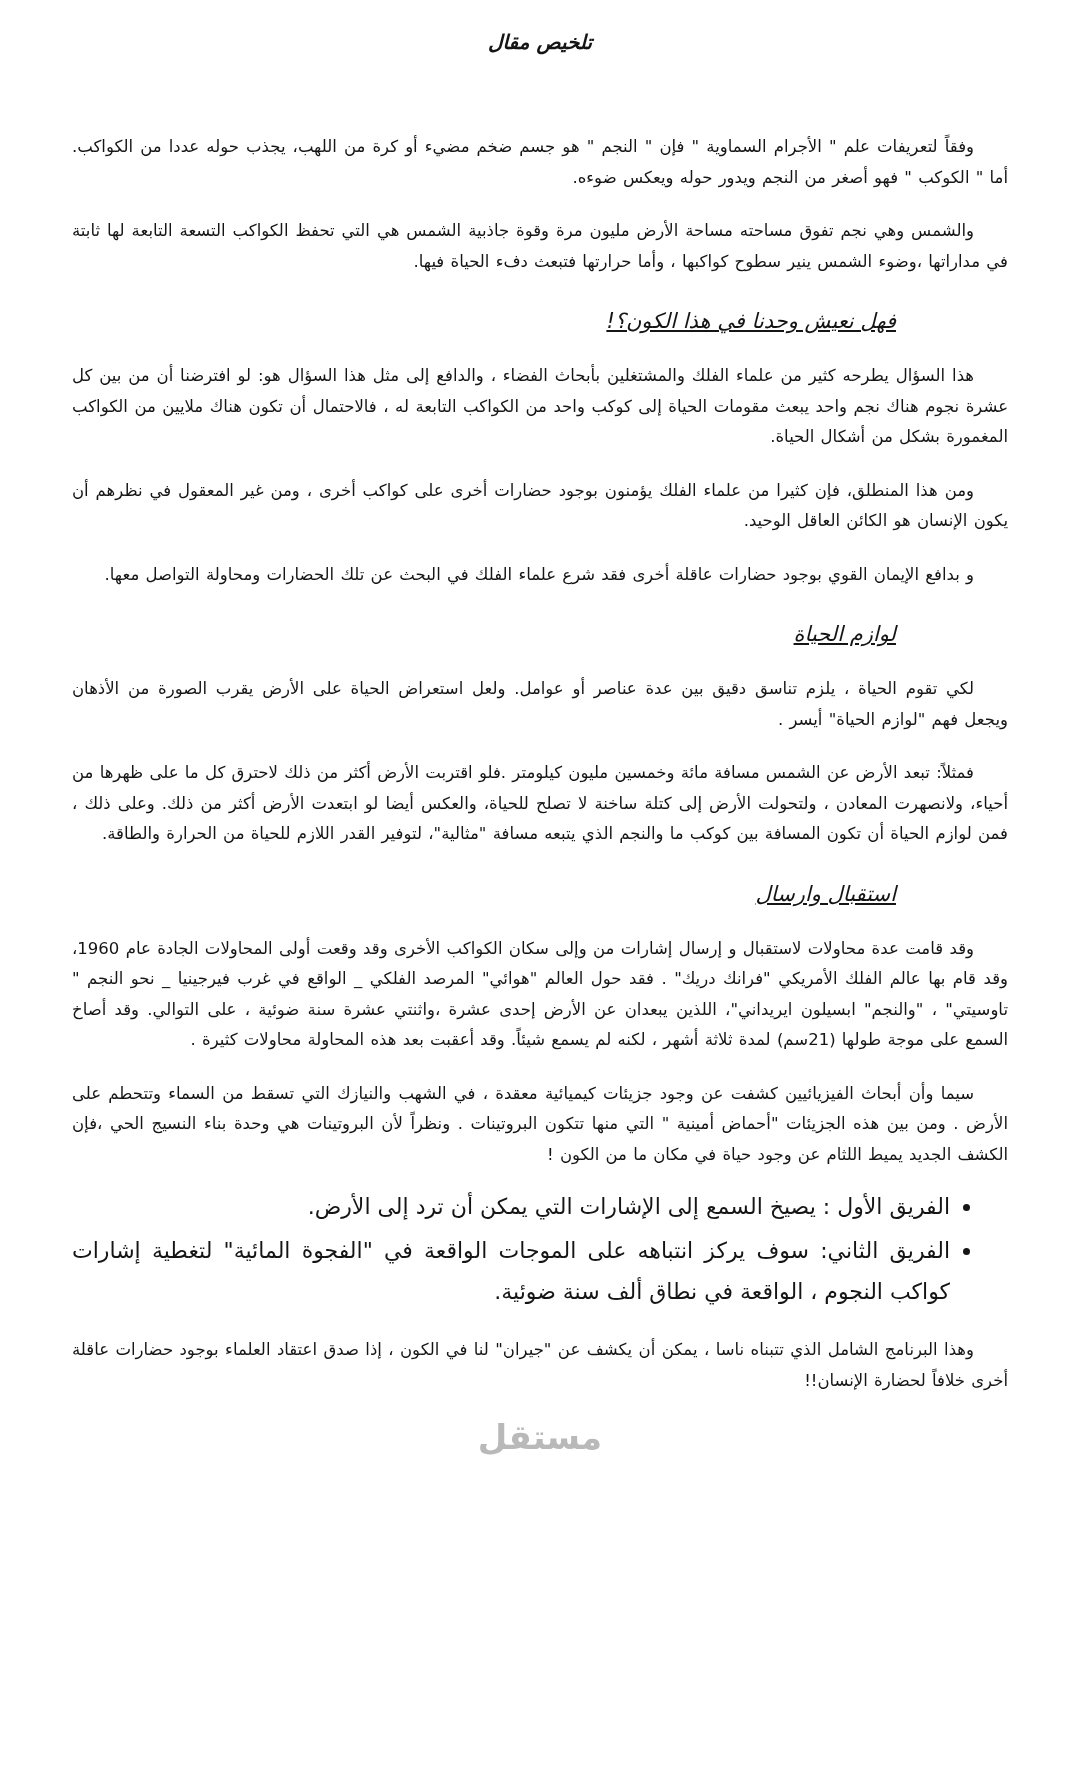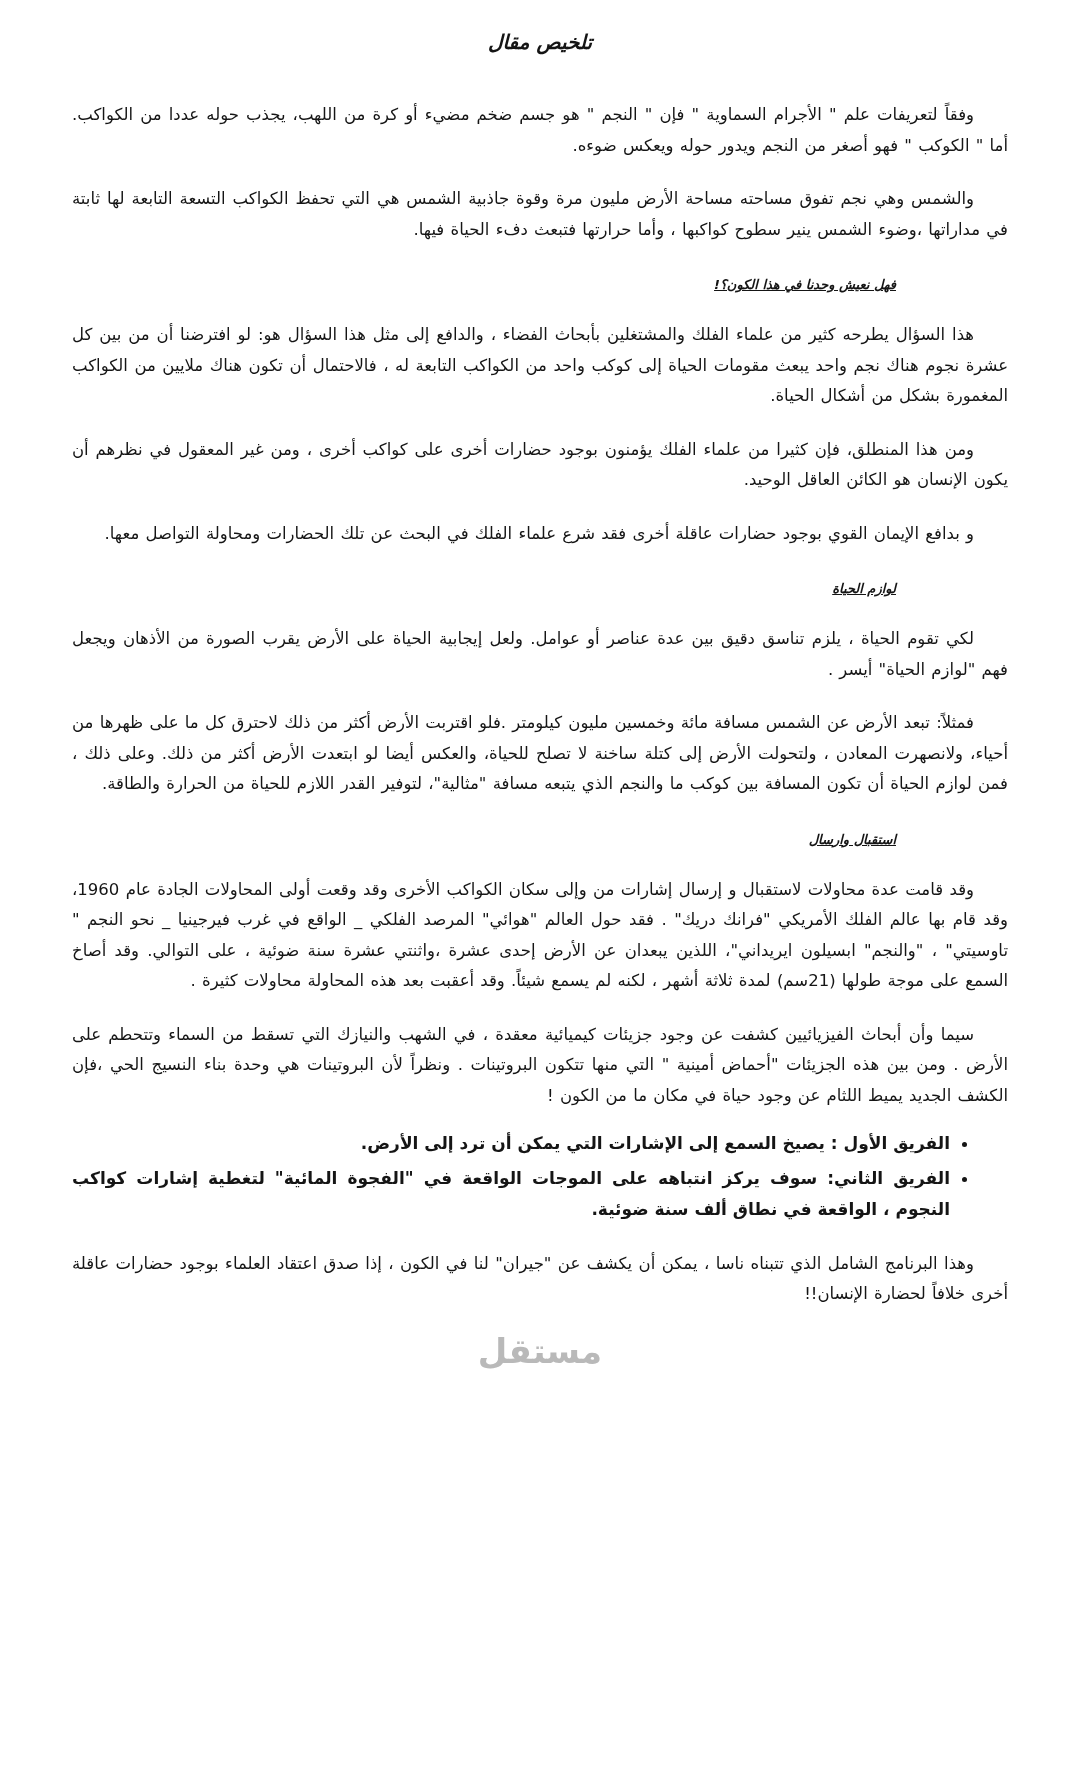--- a/index.html
+++ b/index.html
@@ -16,49 +16,48 @@
     min-height: 1781px;
     padding: 24px 72px 40px 72px;
     background: #ffffff;
   }
   .doc-title {
     text-align: center;
     font-weight: 700;
     font-style: italic;
     font-size: 20px;
     line-height: 1.8;
-    margin-bottom: 40px;
+    margin-bottom: 72px;
   }
   .para {
     font-size: 16.5px;
     line-height: 1.85;
     text-align: justify;
     text-indent: 34px;
     margin-bottom: 23px;
     word-spacing: 1px;
   }
   .section-heading {
-    font-size: 13px;
-    font-weight: 700;
+    font-size: 21px;
+    font-weight: 400;
     font-style: italic;
     text-decoration: underline;
     padding-right: 112px;
     margin: 32px 0 28px 0;
   }
   .team-list {
     list-style: disc;
     margin: -6px 42px 23px 0;
     padding-right: 16px;
   }
   .team-list li {
-    font-size: 17px;
+    font-size: 22px;
     line-height: 1.85;
     text-align: justify;
     margin-bottom: 3px;
-    font-weight: bold;
   }
   .watermark {
     text-align: center;
     margin-top: 6px;
     user-select: none;
   }
   .watermark-logo {
     font-size: 34px;
     font-weight: 700;
     color: #b9b9b9;
@@ -76,21 +75,21 @@
 
   <p class="para">وفقاً لتعريفات علم " الأجرام السماوية " فإن " النجم " هو جسم ضخم مضيء أو كرة من اللهب، يجذب حوله عددا من الكواكب. أما " الكوكب " فهو أصغر من النجم ويدور حوله ويعكس ضوءه.</p>
   <p class="para">والشمس وهي نجم تفوق مساحته مساحة الأرض مليون مرة وقوة جاذبية الشمس هي التي تحفظ الكواكب التسعة التابعة لها ثابتة في مداراتها ،وضوء الشمس ينير سطوح كواكبها ، وأما حرارتها فتبعث دفء الحياة فيها.</p>
 
   <h2 class="section-heading">فهل نعيش وحدنا في هذا الكون؟!</h2>
   <p class="para">هذا السؤال يطرحه كثير من علماء الفلك والمشتغلين بأبحاث الفضاء ، والدافع إلى مثل هذا السؤال هو: لو افترضنا أن من بين كل عشرة نجوم هناك نجم واحد يبعث مقومات الحياة إلى كوكب واحد من الكواكب التابعة له ، فالاحتمال أن تكون هناك ملايين من الكواكب المغمورة بشكل من أشكال الحياة.</p>
   <p class="para">ومن هذا المنطلق، فإن كثيرا من علماء الفلك يؤمنون بوجود حضارات أخرى على كواكب أخرى ، ومن غير المعقول في نظرهم أن يكون الإنسان هو الكائن العاقل الوحيد.</p>
   <p class="para">و بدافع الإيمان القوي بوجود حضارات عاقلة أخرى فقد شرع علماء الفلك في البحث عن تلك الحضارات ومحاولة التواصل معها.</p>
 
   <h2 class="section-heading">لوازم الحياة</h2>
-  <p class="para">لكي تقوم الحياة ، يلزم تناسق دقيق بين عدة عناصر أو عوامل. ولعل إيجابية الحياة على الأرض يقرب الصورة من الأذهان ويجعل فهم "لوازم الحياة" أيسر .</p>
+  <p class="para">لكي تقوم الحياة ، يلزم تناسق دقيق بين عدة عناصر أو عوامل. ولعل استعراض الحياة على الأرض يقرب الصورة من الأذهان ويجعل فهم "لوازم الحياة" أيسر .</p>
   <p class="para">فمثلاً: تبعد الأرض عن الشمس مسافة مائة وخمسين مليون كيلومتر .فلو اقتربت الأرض أكثر من ذلك لاحترق كل ما على ظهرها من أحياء، ولانصهرت المعادن ، ولتحولت الأرض إلى كتلة ساخنة لا تصلح للحياة، والعكس أيضا لو ابتعدت الأرض أكثر من ذلك. وعلى ذلك ، فمن لوازم الحياة أن تكون المسافة بين كوكب ما والنجم الذي يتبعه مسافة "مثالية"، لتوفير القدر اللازم للحياة من الحرارة والطاقة.</p>
 
   <h2 class="section-heading">استقبال وارسال</h2>
   <p class="para">وقد قامت عدة محاولات لاستقبال و إرسال إشارات من وإلى سكان الكواكب الأخرى وقد وقعت أولى المحاولات الجادة عام 1960، وقد قام بها عالم الفلك الأمريكي "فرانك دريك" . فقد حول العالم "هوائي" المرصد الفلكي _ الواقع في غرب فيرجينيا _ نحو النجم " تاوسيتي" ، "والنجم" ابسيلون ايريداني"، اللذين يبعدان عن الأرض إحدى عشرة ،واثنتي عشرة سنة ضوئية ، على التوالي. وقد أصاخ السمع على موجة طولها (21سم) لمدة ثلاثة أشهر ، لكنه لم يسمع شيئاً. وقد أعقبت بعد هذه المحاولة محاولات كثيرة .</p>
   <p class="para">سيما وأن أبحاث الفيزيائيين كشفت عن وجود جزيئات كيميائية معقدة ، في الشهب والنيازك التي تسقط من السماء وتتحطم على الأرض . ومن بين هذه الجزيئات "أحماض أمينية " التي منها تتكون البروتينات . ونظراً لأن البروتينات هي وحدة بناء النسيج الحي ،فإن الكشف الجديد يميط اللثام عن وجود حياة في مكان ما من الكون !</p>
 
   <ul class="team-list">
     <li>الفريق الأول : يصيخ السمع إلى الإشارات التي يمكن أن ترد إلى الأرض.</li>
     <li>الفريق الثاني: سوف يركز انتباهه على الموجات الواقعة في "الفجوة المائية" لتغطية إشارات كواكب النجوم ، الواقعة في نطاق ألف سنة ضوئية.</li>
   </ul>

